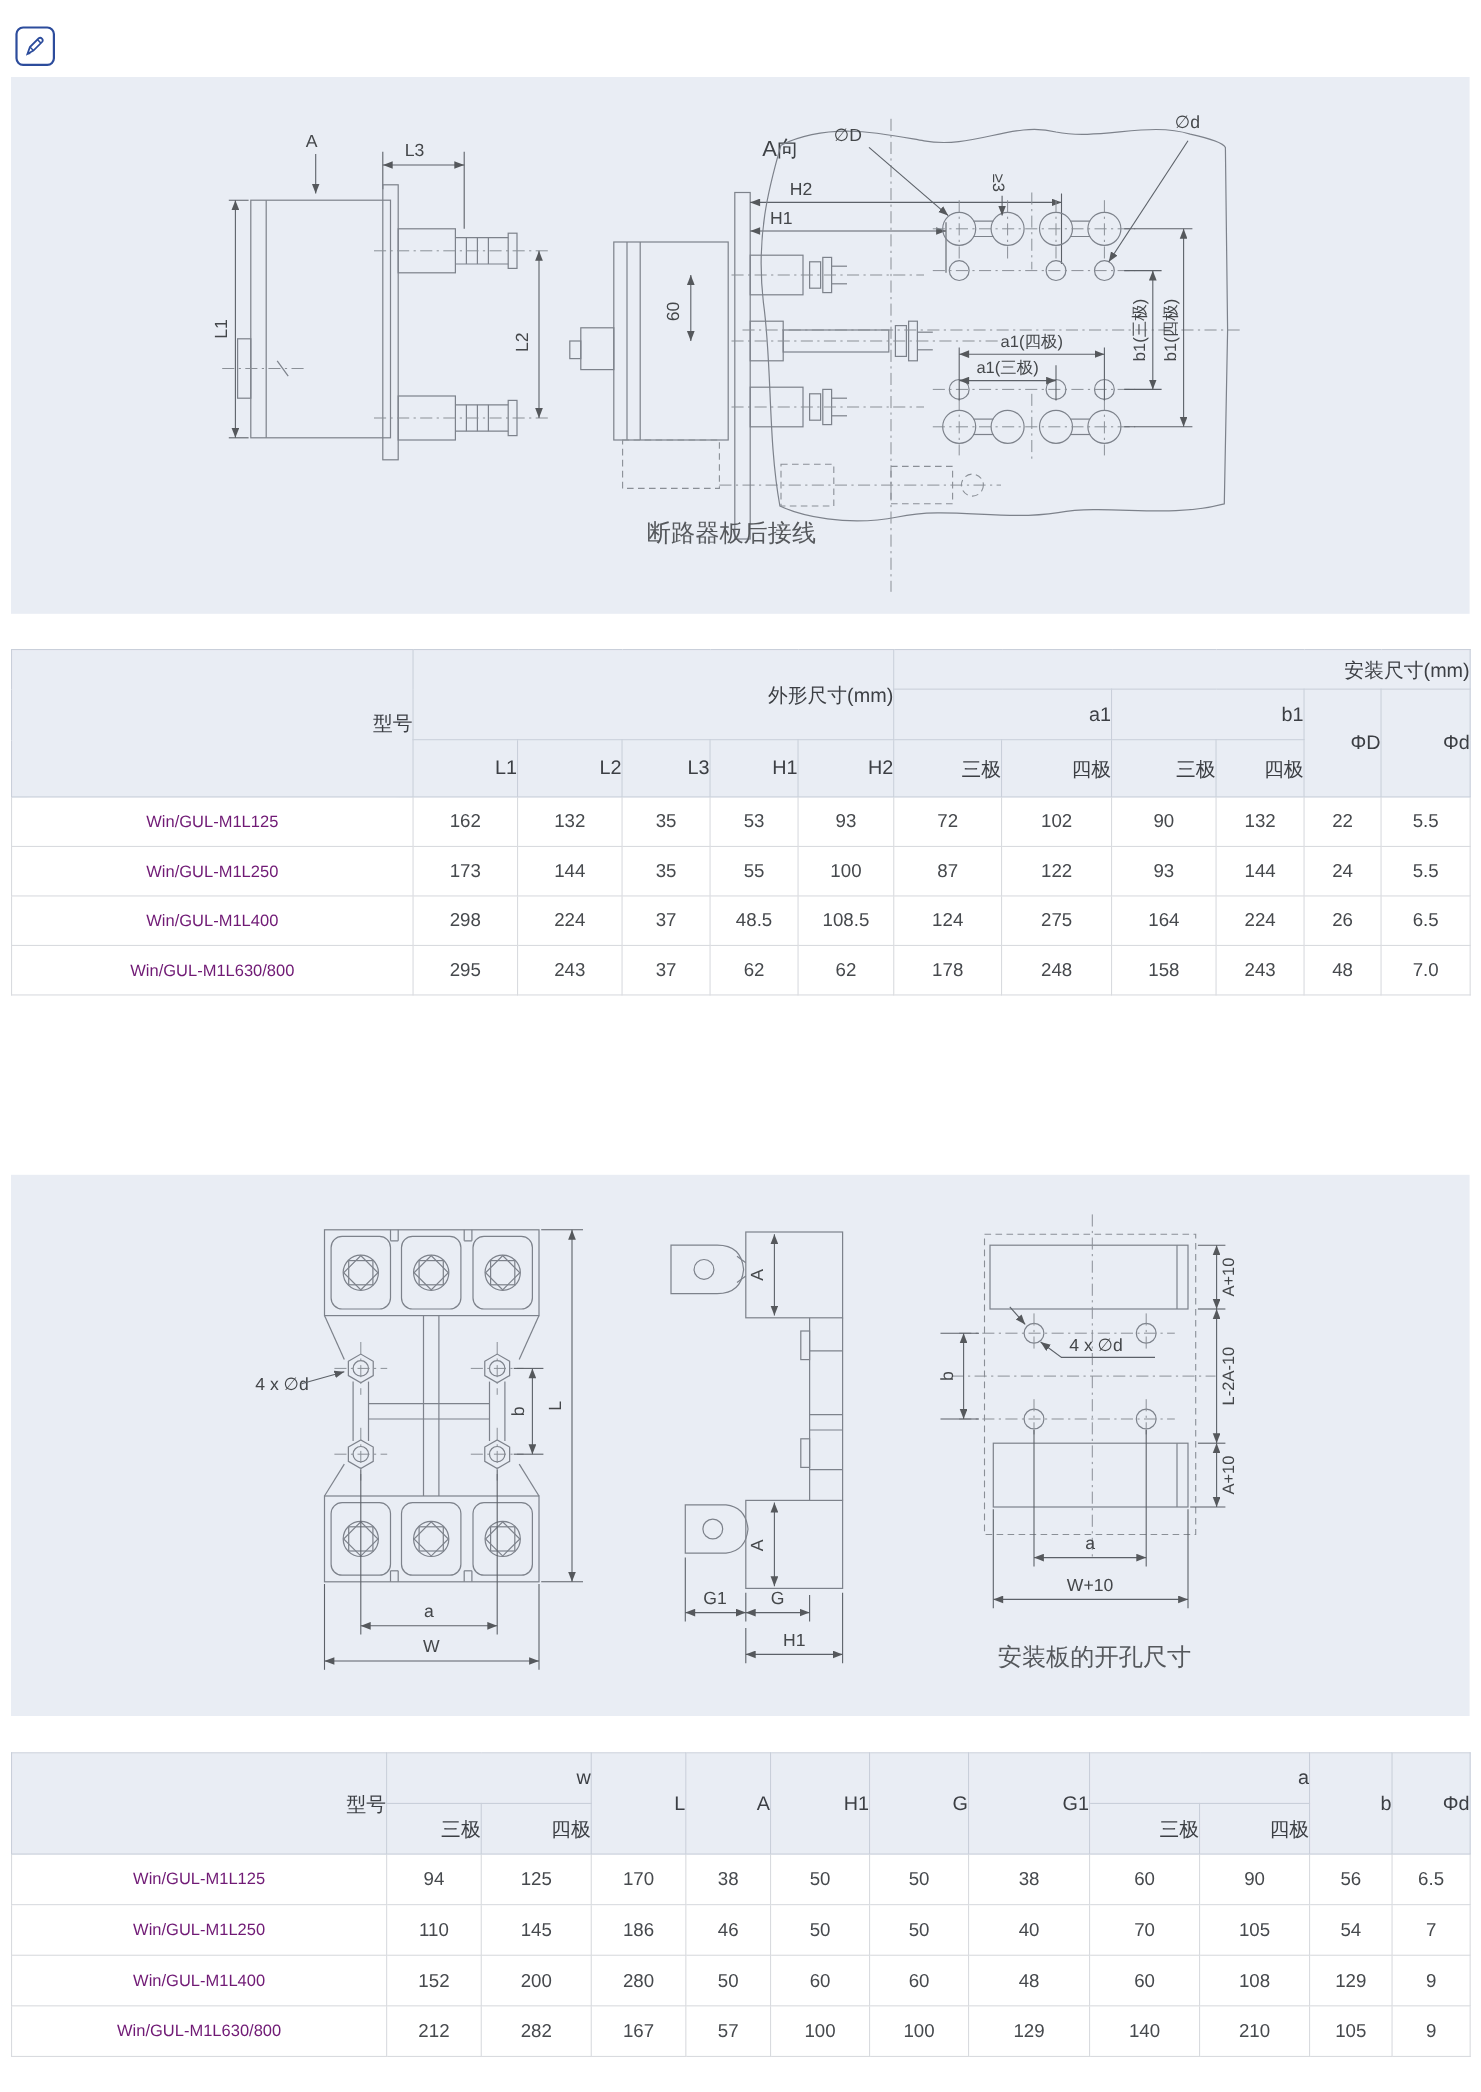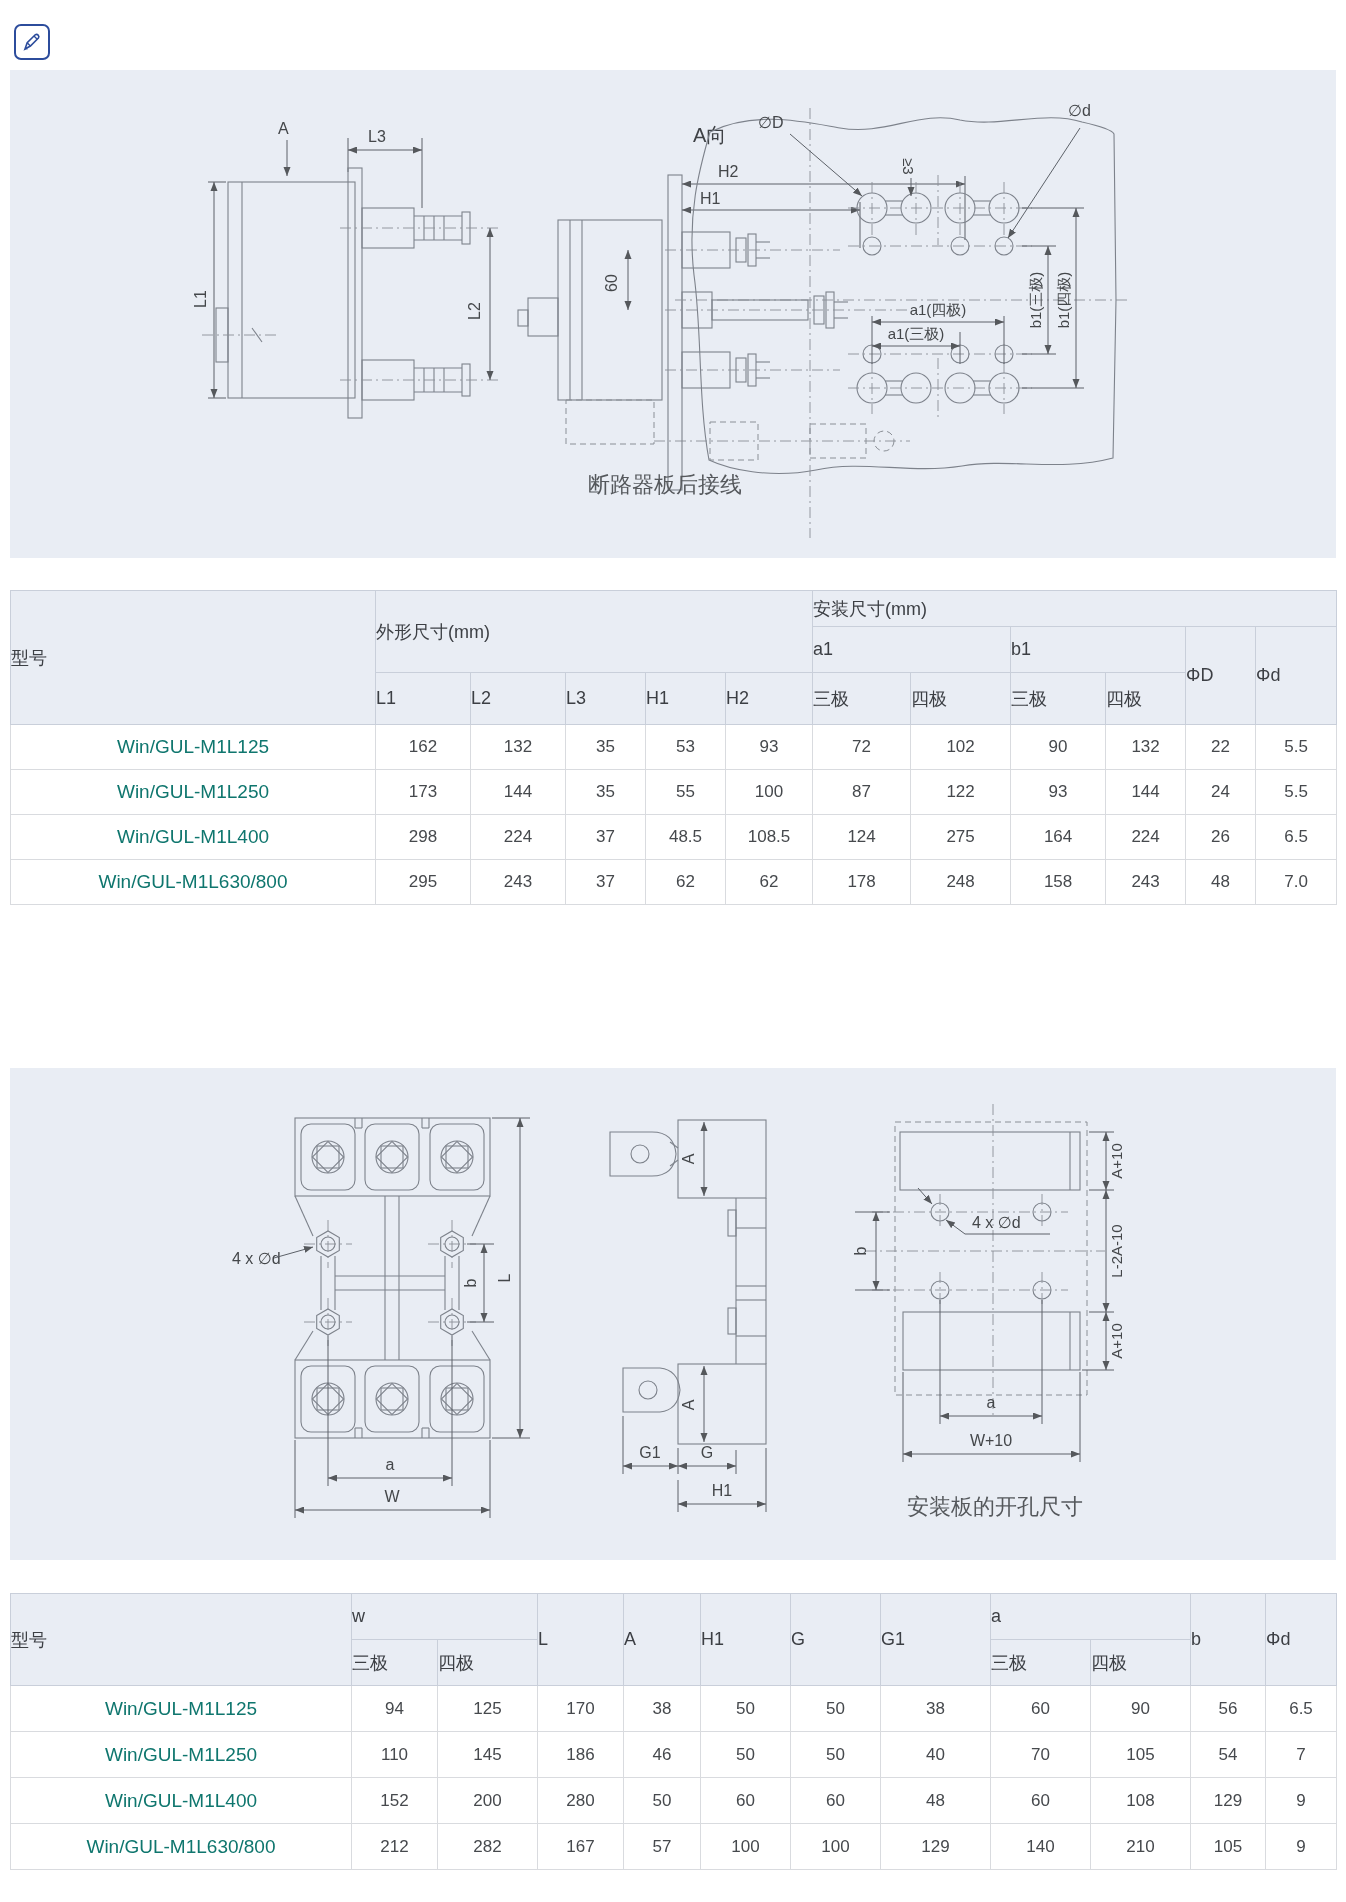--- a/index.html
+++ b/index.html
@@ -11,27 +11,27 @@
   .icon-box{
     width:36px;height:36px;border:2px solid #2c4c9c;border-radius:7px;background:#fff;
     display:flex;align-items:center;justify-content:center;box-sizing:border-box;
   }
   .sec-title{font-size:23px;font-weight:700;color:#534f4d;letter-spacing:1px;}
   .panel{position:absolute;left:10px;width:1326px;background:#e9edf4;}
   .panel svg{display:block;}
   .dtable{position:absolute;left:10px;width:1326px;border-collapse:collapse;table-layout:fixed;}
   .dtable th{
     background:#e9edf4;border:1px solid #c9cfda;font-weight:400;
-    font-size:18px;color:#3c3f44;text-align:left;padding:0;
+    font-size:18px;color:#3c3f44;text-align:right;padding:0;
   }
   .dtable td{
     background:#ffffff;border:1px solid #d9dbdf;font-size:17px;color:#46494d;
     text-align:center;padding:0;
   }
-  .dtable td.model{font-size:19px;color:#0f766e;border-radius:17px;}
+  .dtable td.model{font-size:15px;color:#701a75;border-radius:17px;}
   
   .ol{stroke:#7d828b;fill:none;stroke-width:1.1px;}
   .dim{stroke:#5c6168;fill:none;stroke-width:1px;}
   .cl{stroke:#8a8f96;fill:none;stroke-width:0.9px;stroke-dasharray:11 4 2 4;}
   .dash{stroke:#8a8f96;fill:none;stroke-width:1px;stroke-dasharray:6 4;}
   text.t16{font-size:16px;fill:#44474a;}
   text.t15{font-size:15px;fill:#44474a;}
   text.t20{font-size:20px;fill:#3f4246;}
   text.t22{font-size:22px;fill:#55585c;}
 </style>

